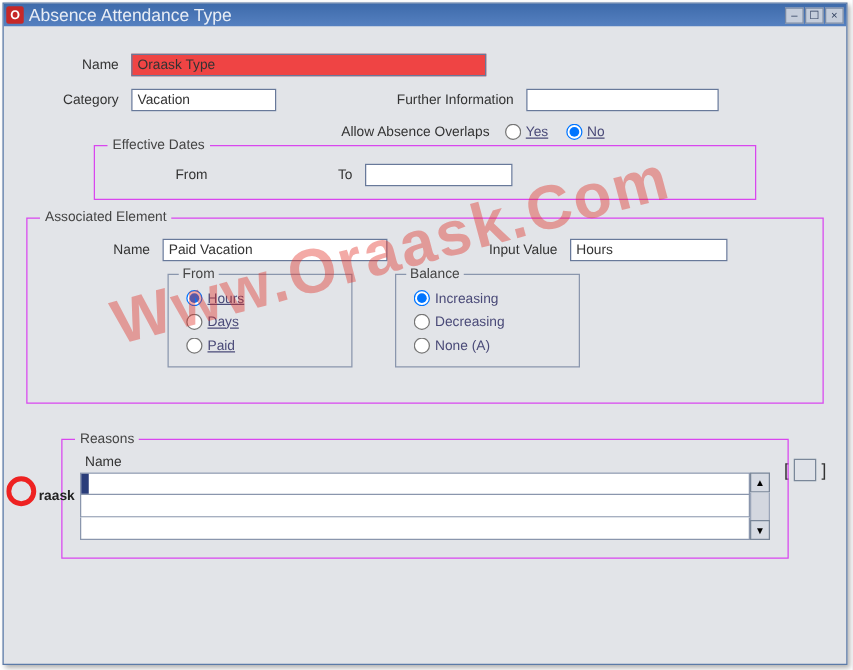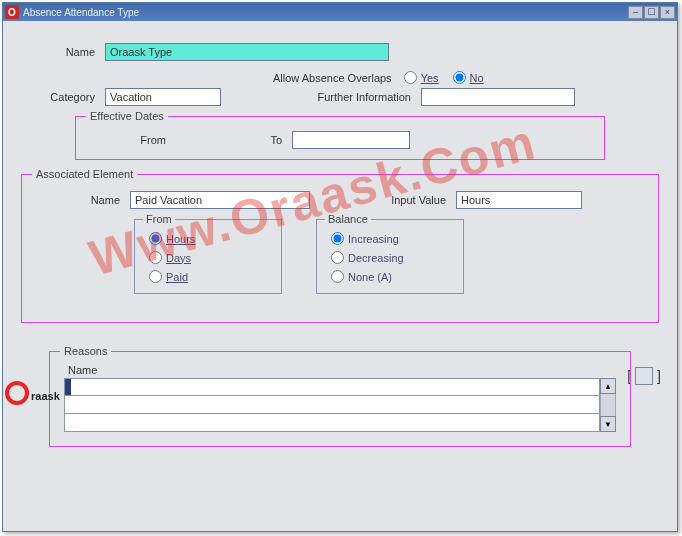--- a/index.html
+++ b/index.html
@@ -3,31 +3,31 @@
 <meta charset="utf-8">
 <style>
 * { box-sizing: border-box; margin: 0; padding: 0; font-family: Arial, sans-serif; font-size: 11px; }
 body { background: #fff; width: 682px; height: 536px; overflow: hidden; }
 
 .window { width: 676px; height: 530px; margin: 2px; border: 1px solid #5b7aa8; background: #e2e4e8; position: relative; box-shadow: 2px 2px 4px rgba(0,0,0,0.3); }
 
 .titlebar { height: 18px; background: linear-gradient(to bottom, #3e6bab, #5580c0); color: #fff; display: flex; align-items: center; padding: 0 2px; }
 .titlebar-icon { width: 14px; height: 14px; background: #c62828; border-radius: 2px; margin-right: 4px; display:flex; align-items:center; justify-content:center; }
 .titlebar-icon span { color:#fff; font-size:10px; font-weight:bold; }
-.titlebar-title { flex: 1; color: #e8edf5; font-size: 10px; }
+.titlebar-title { flex: 1; color: #e8edf5; font-size: 14px; }
 .titlebar-buttons { display: flex; gap: 1px; }
 .tb-btn { width: 15px; height: 13px; background: #c5cddb; border: 1px solid #7a8aa5; display:flex; align-items:center; justify-content:center; color:#2a3a5a; font-size:9px; cursor:pointer; }
 
 .content { padding: 22px 14px 10px 14px; position: relative; height: calc(100% - 18px); }
 
 .row { display: flex; align-items: center; margin-bottom: 10px; }
 .lbl { text-align: right; color: #333; padding-right: 10px; }
 
 .tf { height: 18px; border: 1px solid #68799a; background: #fff; padding: 1px 4px; color: #333; font-size: 11px; }
-.tf.yellow { background: #5eead4; }
+.tf.yellow { background: #ef4444; }
 
 .radio { display: inline-flex; align-items: center; margin-right: 14px; cursor:pointer; }
 .radio input { margin-right: 4px; }
 .radio label { color: #4a4a78; }
 .radio label u { text-decoration: underline; }
 
 .gb { border: 1px solid #d946ef; margin-top: 6px; position: relative; padding: 16px 12px 10px 12px; }
 .gb-title { position: absolute; top: -7px; left: 10px; background: #e2e4e8; padding: 0 4px; color: #444; }
 
 .eff-dates { margin: 4px 58px 14px 58px; padding: 14px 14px 10px 14px; }
@@ -83,37 +83,37 @@
         <circle cx="12" cy="15" r="10" fill="none" stroke="#e22" stroke-width="4"></circle>
         <text x="26" y="22" font-family="Arial" font-size="22" font-weight="600" fill="#222">raask</text>
       </svg>
     </div>
 
     <div class="row">
       <div class="lbl" style="width:88px">Name</div>
       <input class="tf yellow" style="width: 284px;" value="Oraask Type">
     </div>
 
+    <div class="row">
+      <div class="lbl" style="width:88px">Category</div>
+      <input class="tf" style="width: 116px;" value="Vacation">
+      <div class="lbl" style="width:200px">Further Information</div>
+      <input class="tf" style="width: 154px;" value="">
+    </div>
+
     <div class="row" style="justify-content:flex-start; margin-left:256px; margin-bottom:4px;">
       <div style="color:#333; margin-right:12px;">Allow Absence Overlaps</div>
       <span class="radio">
         <input type="radio" name="ov" style="">
           <label><u>Yes</u></label>
       </span>
       <span class="radio">
         <input type="radio" name="ov" checked="" style="">
           <label><u>No</u></label>
       </span>
-    </div>
-
-    <div class="row">
-      <div class="lbl" style="width:88px">Category</div>
-      <input class="tf" style="width: 116px;" value="Vacation">
-      <div class="lbl" style="width:200px">Further Information</div>
-      <input class="tf" style="width: 154px;" value="">
     </div>
 
     <div class="gb eff-dates">
       <div class="gb-title">Effective Dates</div>
       <div class="row" style="margin:0;">
         <div class="lbl" style="width:86px">From</div>
         <div class="lbl" style="width:116px">To</div>
         <input class="tf" style="width: 118px;" value="">
       </div>
     </div>

